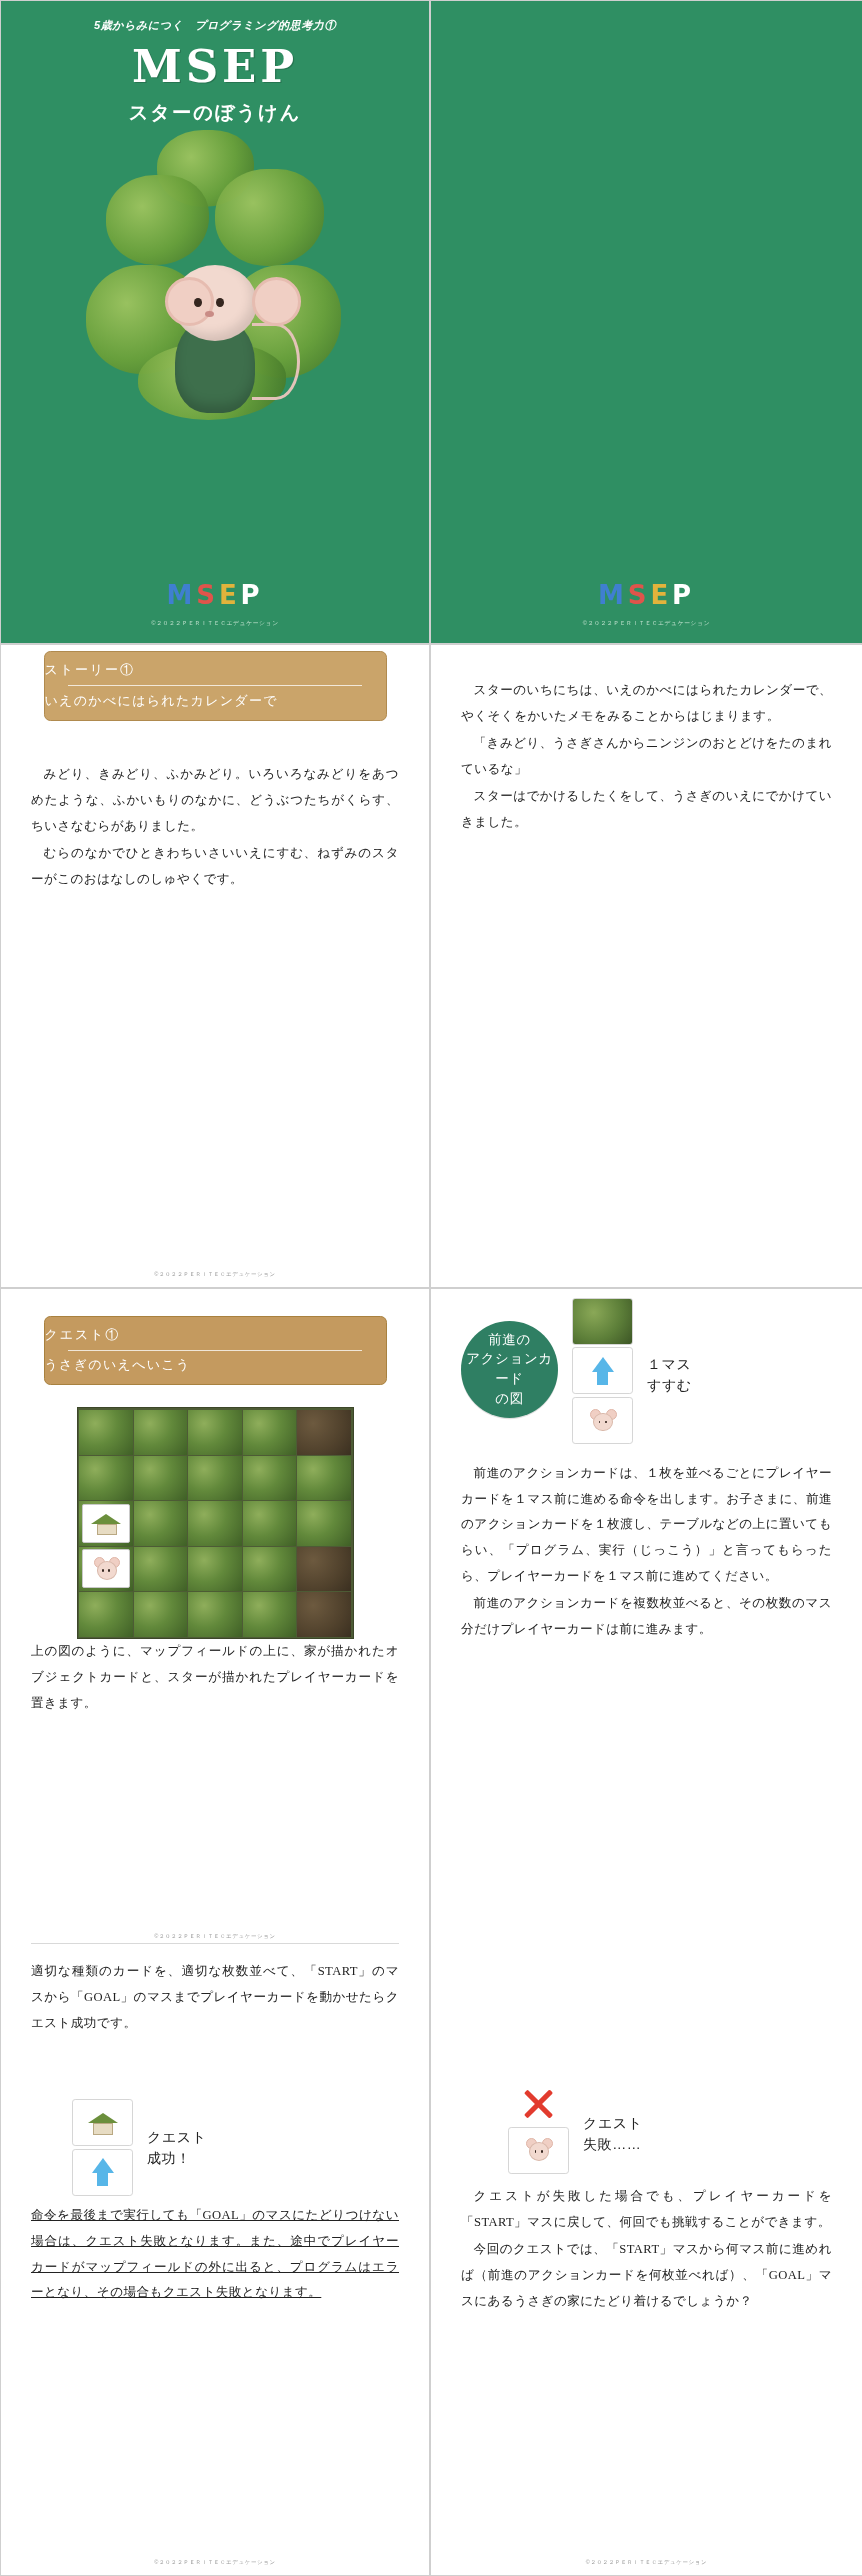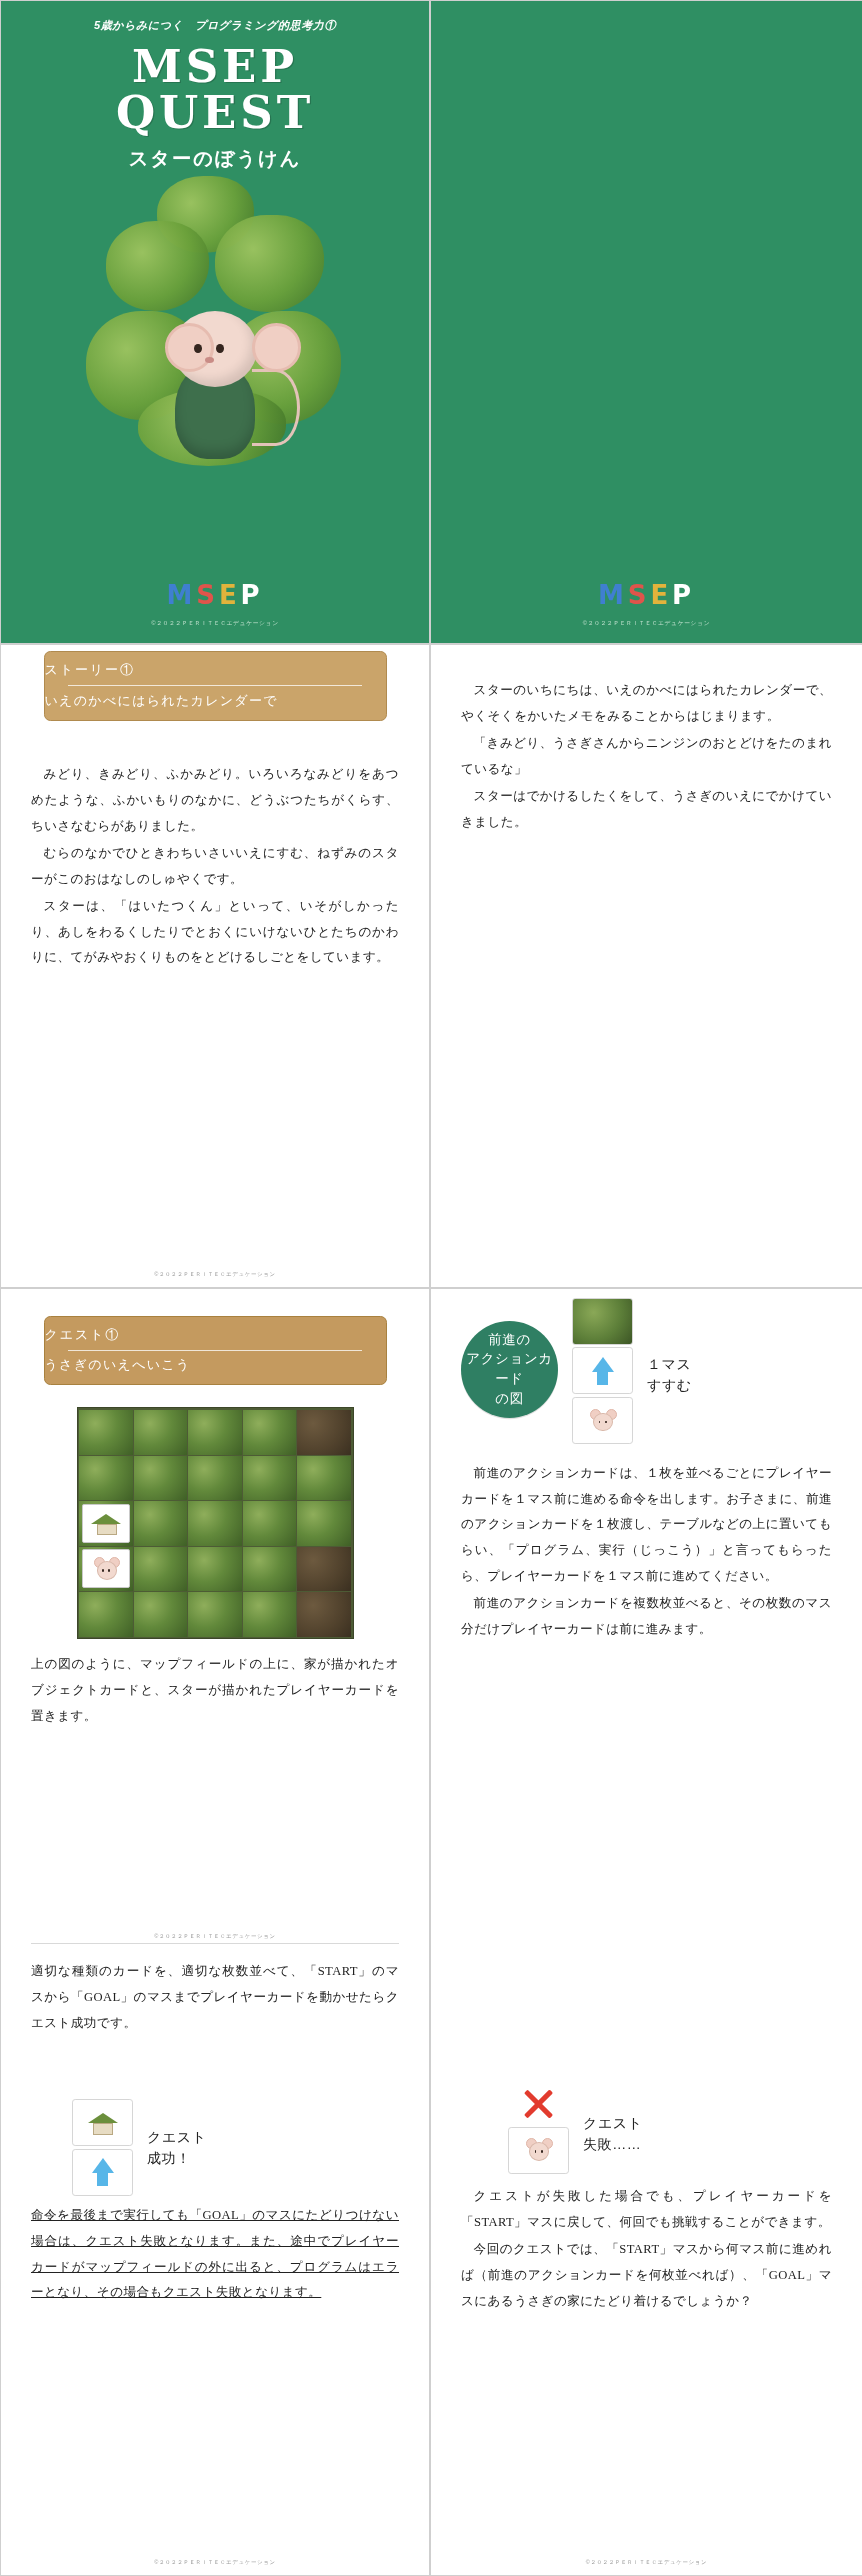--- a/index.html
+++ b/index.html
@@ -85,21 +85,20 @@
 </style>
 </head>
 <body>
 
 <div class="page-grid">
 
   <div class="panel cover">
     <div class="cover-top">5歳からみにつく　プログラミング的思考力①</div>
     <div class="cover-title">
       <span>MSEP</span>
-      <span class="l2">QUEST</span>
     </div>
     <div class="cover-sub">スターのぼうけん</div>
 
     <div class="cover-art">
       <div class="leafblob" style="left:77px;top:0px;width:97px;height:77px;"></div>
       <div class="leafblob" style="left:26px;top:45px;width:103px;height:90px;"></div>
       <div class="leafblob" style="left:135px;top:39px;width:109px;height:97px;"></div>
       <div class="leafblob" style="left:6.4px;top:135px;width:116px;height:109px;"></div>
       <div class="leafblob" style="left:148px;top:135px;width:113px;height:113px;"></div>
       <div class="leafblob" style="left:58px;top:213px;width:148px;height:77px;"></div>
@@ -136,21 +135,20 @@
   <div class="panel white">
     <div class="banner story">
       <div class="t1">ストーリー①</div>
       <div class="hr"></div>
       <div class="t2">いえのかべにはられたカレンダーで</div>
     </div>
     <div class="pad">
       <div class="body-text">
         <p>みどり、きみどり、ふかみどり。いろいろなみどりをあつめたような、ふかいもりのなかに、どうぶつたちがくらす、ちいさなむらがありました。</p>
         <p>むらのなかでひときわちいさいいえにすむ、ねずみのスターがこのおはなしのしゅやくです。</p>
-        <p>スターは、「はいたつくん」といって、いそがしかったり、あしをわるくしたりでとおくにいけないひとたちのかわりに、てがみやおくりものをとどけるしごとをしています。</p>
       </div>
     </div>
     <div class="credit">©２０２２ＰＥＲＩＴＥＣエデュケーション</div>
   </div>
 
   <div class="panel white">
     <div class="pad" style="padding-top:33px;">
       <div class="body-text" style="margin-top:0;">
         <p>スターのいちにちは、いえのかべにはられたカレンダーで、やくそくをかいたメモをみることからはじまります。</p>
         <p>「きみどり、うさぎさんからニンジンのおとどけをたのまれているな」</p>
@@ -211,21 +209,21 @@
       <div class="cell dark"></div>
 
       <div class="cell"></div>
       <div class="cell"></div>
       <div class="cell"></div>
       <div class="cell"></div>
       <div class="cell dark"></div>
     </div>
 
     <div class="pad" style="padding-top:0;">
-      <div class="body-text" style="margin-top:13px;">
+      <div class="body-text" style="margin-top:0;">
         <p class="noindent">上の図のように、マップフィールドの上に、家が描かれたオブジェクトカードと、スターが描かれたプレイヤーカードを置きます。</p>
       </div>
     </div>
 
     <div class="small-note" style="position:absolute;left:0;right:0;top:644px;text-align:center;font-size:5.5px;color:#9a9a9a;letter-spacing:0.6px;">©２０２２ＰＥＲＩＴＥＣエデュケーション</div>
     <div class="divider" style="top:654px;"></div>
 
     <div class="pad" style="position:absolute;top:670px;left:0;right:0;padding-top:0;">
       <div class="body-text" style="margin-top:0;">
         <p class="noindent">適切な種類のカードを、適切な枚数並べて、「START」のマスから「GOAL」のマスまでプレイヤーカードを動かせたらクエスト成功です。</p>

